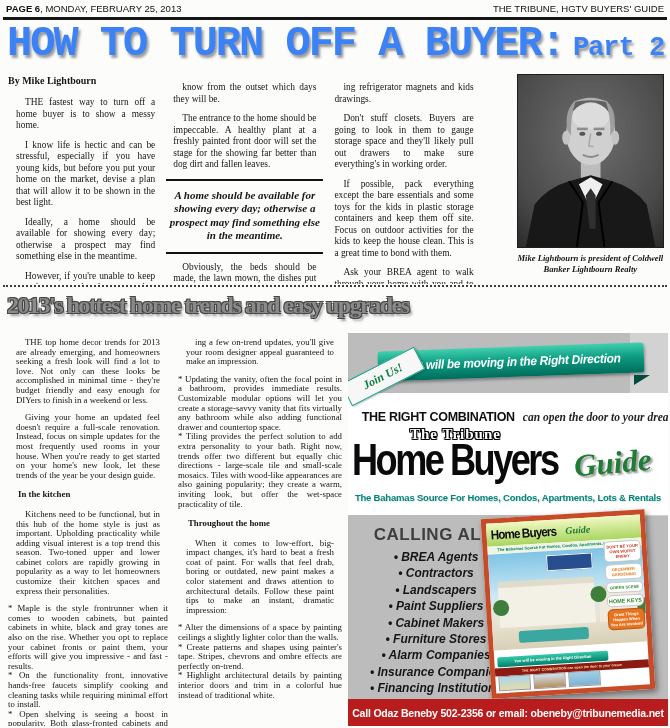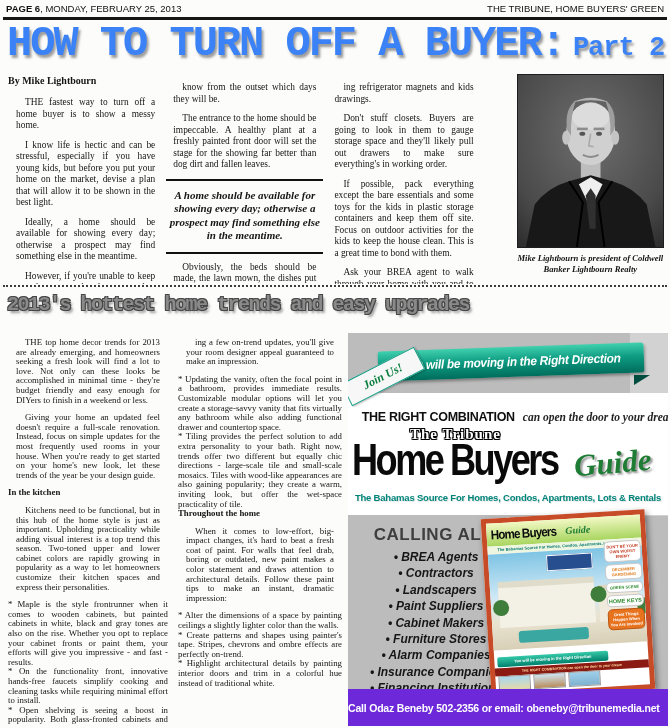--- a/index.html
+++ b/index.html
@@ -15,32 +15,32 @@
              font-family:Liberation Mono, monospace;font-weight:700;font-size:42px;line-height:46px;
              letter-spacing:-2px;color:#3b82f6;text-shadow:2px 3px 2.5px #9c9c9c;white-space:nowrap;}
   .headline1 .part2{font-size:27px;letter-spacing:-1px;margin-left:9px;}
   
   .article1{position:absolute;top:74px;left:8px;width:656px;height:210px;display:flex;gap:2px;overflow:hidden;}
   .a1col{overflow:hidden;}
   .a1col.c1{width:158px;} .a1col.c2{width:162px;} .a1col.c3{width:158px;} .a1col.c4{width:150px;padding-left:33px;}
   .article1 .para,.article1 .bullet-para,.article1 .subhead{font-size:9.4px;line-height:11.5px;}
   .para{margin:8px;text-indent:9px;text-align:justify;}
   .bullet-para{margin:0;text-indent:0;text-align:justify;}
-  .subhead{margin:0;font-weight:700;text-indent:0;}
+  .subhead{margin:10px;font-weight:700;text-indent:0;}
   .byline{font-weight:700;font-size:10px;margin:1px 0 11px;}
   .pullquote{margin:5px 1px;padding:8px 2px 9px;border-top:2.5px solid #111;border-bottom:2.5px solid #111;
              font-weight:700;font-style:italic;font-size:11px;line-height:13.5px;text-align:center;}
   
   .photo-frame{border:1px solid #1d1d1d;height:172px;background:#555;}
   .photo-frame svg{display:block;width:100%;height:100%;}
   .photo-caption{margin-top:5px;font-weight:700;font-style:italic;font-size:8.6px;line-height:10.5px;text-align:center;}
   
   .dotted-sep{position:absolute;top:285px;left:3px;right:3px;border-top:2.5px dotted #3c3c3c;}
   .headline2{position:absolute;top:288px;left:7px;width:658px;margin:0;white-space:nowrap;
-             font-family:Liberation Mono, monospace;font-weight:700;font-size:20px;line-height:34px;
+             font-family:Liberation Serif, serif;font-weight:700;font-size:24px;line-height:34px;
              letter-spacing:-1.5px;color:#8a8a8a;
              text-shadow:-1px -1px 0 #474747,1px -1px 0 #474747,-1px 1px 0 #474747,1px 1px 0 #474747,2.5px 3px 2.5px rgba(70,70,70,.55);}
   .article2{position:absolute;top:330px;left:8px;width:334px;height:396px;display:flex;gap:10px;overflow:hidden;}
   .a2col{overflow:hidden;}
   .a2col.c1{width:160px;} .a2col.c2{width:164px;}
   .article2 .para,.article2 .bullet-para,.article2 .subhead{font-size:8.8px;line-height:9.6px;}
   
   .ad{position:absolute;top:333px;left:348px;width:320px;height:393px;background:#bcbcbc;overflow:hidden;}
   .ad-light-strip{position:absolute;left:282px;top:0;width:38px;height:183px;background:#d2d2d2;}
   .ad-white-band{position:absolute;left:0;top:60px;width:320px;height:122px;background:#ffffff;}
@@ -65,22 +65,22 @@
              font-size:44px;line-height:46px;letter-spacing:-3px;color:#0a0a0a;transform:scaleX(.82);transform-origin:left;white-space:nowrap;}
   .logo-guide{position:absolute;top:112px;left:226px;font-style:italic;font-weight:700;font-size:31px;color:#1e7c34;
               transform:rotate(-5deg);text-shadow:2px 2px 2px #9a9a9a;}
   .ad-tagline{position:absolute;top:159px;left:0;width:320px;text-align:center;
               font-family:"Liberation Sans",sans-serif;font-weight:700;font-size:9.5px;letter-spacing:-0.2px;
               color:#00857a;text-shadow:1px 1px 0 #e8e8e8;white-space:nowrap;}
   .calling-all{position:absolute;top:192px;left:4px;width:168px;text-align:center;
                font-family:"Liberation Sans",sans-serif;font-weight:700;font-size:17px;letter-spacing:.5px;color:#3e3e3e;}
   .ad-bullets{position:absolute;top:216px;left:4px;width:168px;text-align:center;font-style:italic;}
   .ad-bullet{font-family:"Liberation Sans",sans-serif;font-weight:700;font-size:12px;line-height:16.4px;color:#161616;}
-  .ad-bottom-bar{position:absolute;left:0;bottom:0;width:320px;height:37px;background:#6d28d9;
-                 display:flex;align-items:center;}
+  .ad-bottom-bar{position:absolute;left:0;bottom:0;width:320px;height:27px;background:#b91c1c;
+                 display:flex;align-items:center;justify-content:center;}
   .ad-bottom-text{font-family:"Liberation Sans",sans-serif;font-weight:700;font-size:10.5px;letter-spacing:-0.2px;color:#fff;white-space:nowrap;}
   
   .cover{position:absolute;top:181px;left:138px;width:164px;height:180px;transform:rotate(-3.5deg);
          background:#fff;border:5px solid #c84b28;box-shadow:2px 3px 6px rgba(0,0,0,.45);box-sizing:border-box;}
   .cover-header{height:23px;background:linear-gradient(180deg,#f2f8c4,#a8d55f);display:flex;align-items:center;padding-left:4px;}
   .cover-masthead{font-family:"Liberation Sans",sans-serif;font-weight:700;font-size:13px;letter-spacing:-1px;color:#0d0d0d;transform:scaleX(.9);transform-origin:left;white-space:nowrap;}
   .cover-guide{font-style:italic;font-weight:700;font-size:10px;color:#1e7c34;margin-left:2px;}
   .cover-tagline{height:8px;background:#eef6e2;text-align:center;font-family:"Liberation Sans",sans-serif;
                  font-weight:700;font-size:4px;line-height:8px;color:#067a6e;white-space:nowrap;overflow:hidden;}
   .cover-photo{position:relative;height:96px;background:linear-gradient(180deg,#7fc4e4 0%,#cfe9f6 45%,#e9e4d2 70%,#d8cfb6 100%);overflow:hidden;}
@@ -109,21 +109,21 @@
   .thumb.t2{background:linear-gradient(180deg,#cfe3f0,#b98c5a);}
   .thumb.t3{background:linear-gradient(180deg,#9fd0ea,#7fb2d0);}
 </style>
 </head>
 <body>
 
 <div class="page">
 
   <div class="masthead">
     <div><b>PAGE 6</b><span>, MONDAY, FEBRUARY 25, 2013</span></div>
-    <div>THE TRIBUNE, HOME BUYERS' GREEN</div>
+    <div>THE TRIBUNE, HGTV BUYERS' GUIDE</div>
   </div>
   <div class="header-rule"></div>
 
   <h1 class="headline1"><span>HOW TO TURN OFF A BUYER:</span><span class="part2">Part 2</span></h1>
 
   <div class="article1">
     <div class="a1col c1">
       <div class="byline">By Mike Lightbourn</div>
       <div>
           <p class="para">THE fastest way to turn off a home buyer is to show a messy home.</p>

